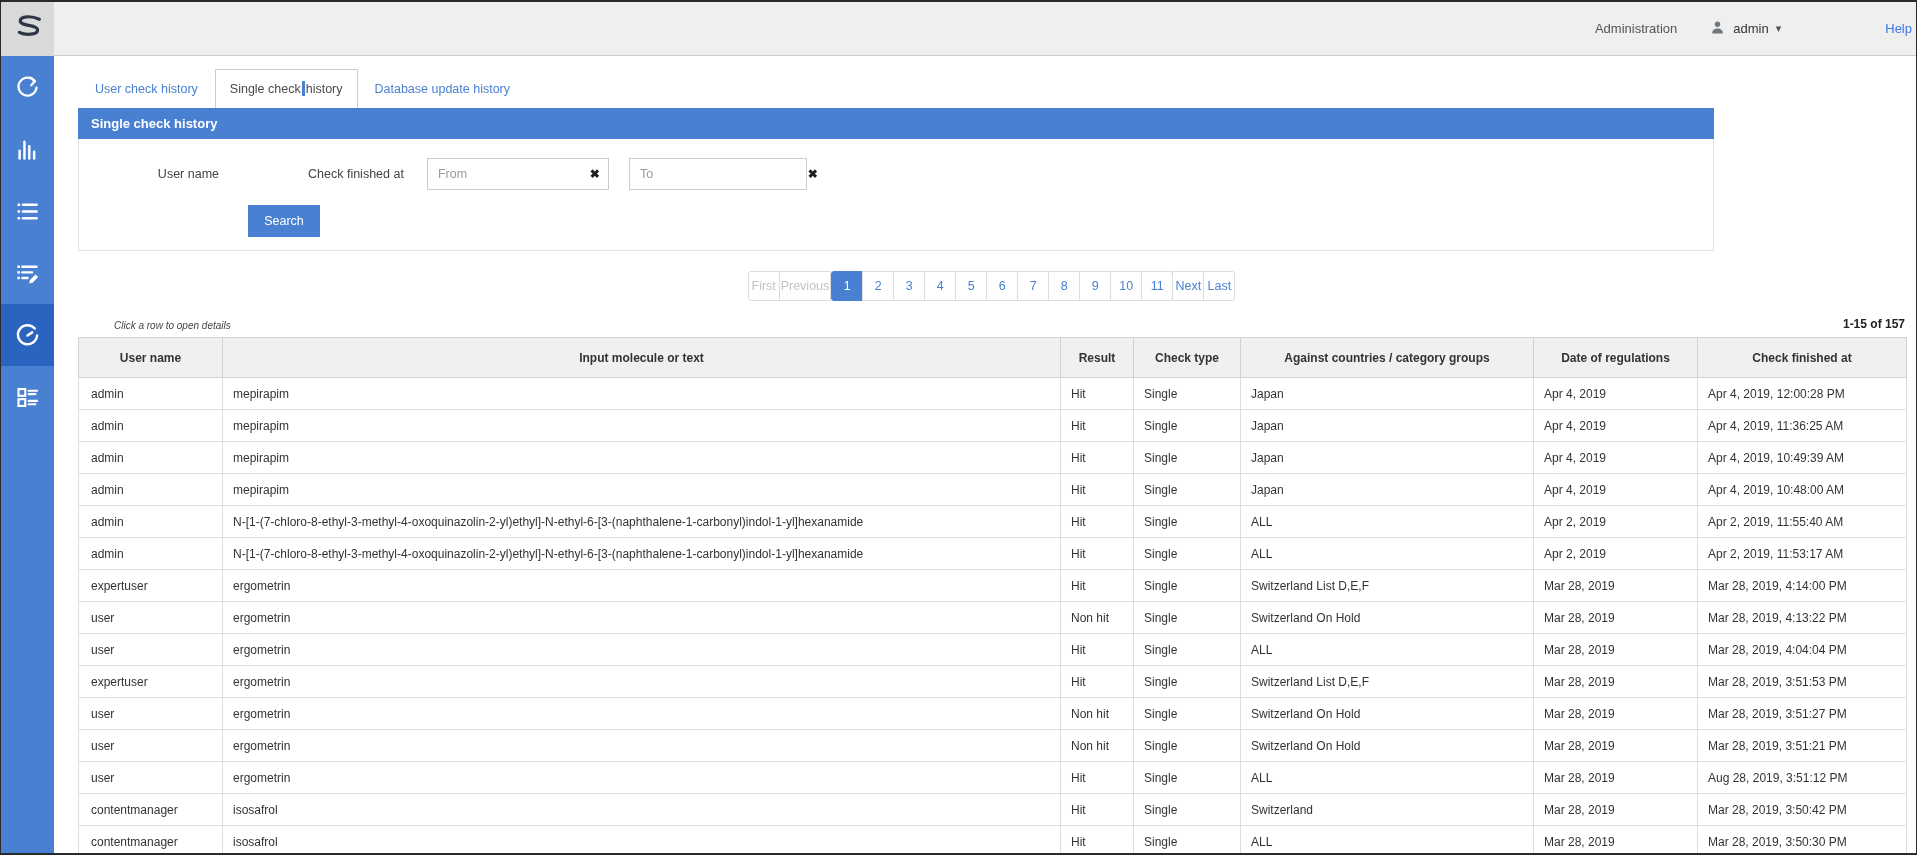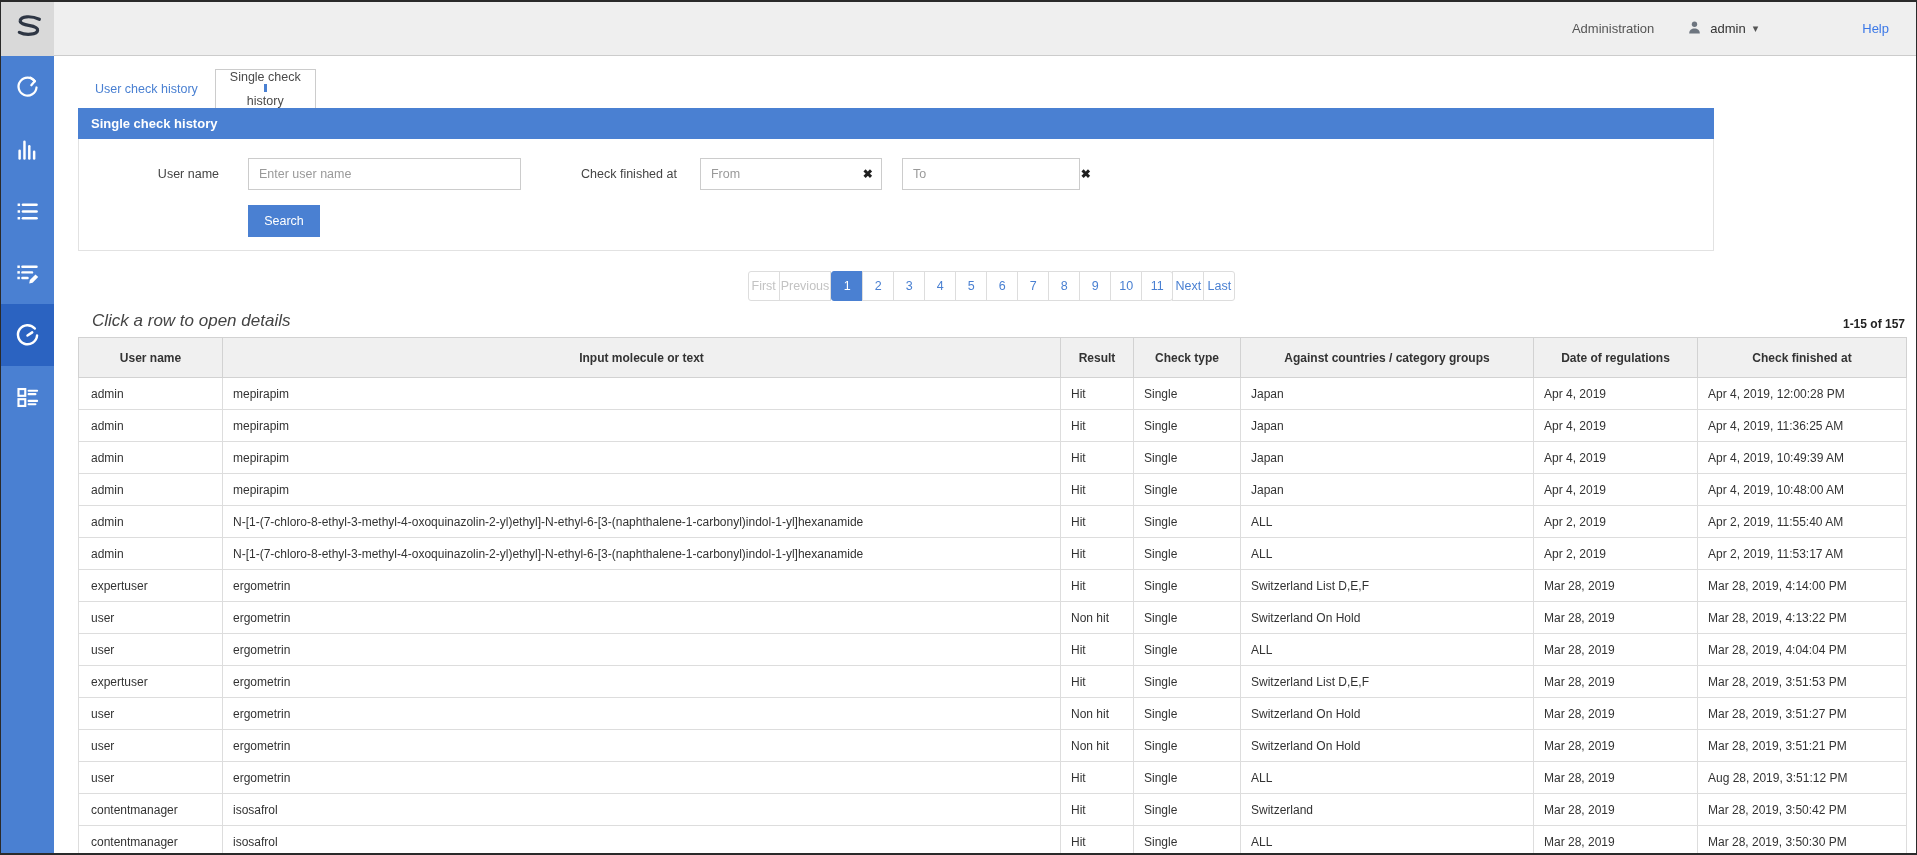--- a/index.html
+++ b/index.html
@@ -12,32 +12,32 @@
   
   .sidebar{ width:53px; flex:none; background:#4a80d2; display:flex; flex-direction:column; }
   .logo-box{ height:54px; background:#d9d9d9; display:flex; align-items:center; justify-content:center; }
   .nav-item{ height:62px; display:flex; align-items:center; justify-content:center; cursor:pointer; }
   .nav-item.active{ background:#2b63c1; }
   .nav-item svg{ display:block; }
   
   .main{ flex:1; display:flex; flex-direction:column; min-width:0; }
   .topbar{
     height:54px; flex:none; background:#efefef; border-bottom:1px solid #cccccc;
-    display:flex; align-items:center; justify-content:flex-end; font-size:13px; padding-right:27px;
+    display:flex; align-items:center; justify-content:flex-end; font-size:13px; padding-right:4px;
   }
   .admin-link{ color:#555; cursor:pointer; margin-right:32px; }
   .user-menu{ display:flex; align-items:center; gap:7px; color:#333; cursor:pointer; margin-right:104px; }
   .caret-down{ color:#555; font-size:11px; line-height:1; }
   .help-link{ color:#3b78e7; cursor:pointer; }
   .content{ flex:1; padding:13px 11px 0 24px; background:#fff; }
   
   .tabs{ display:flex; align-items:stretch; height:39px; font-size:12.5px; }
   .tab{ display:flex; align-items:center; padding:0 17px; color:#4a80d2; cursor:pointer; white-space:nowrap; }
   .tab.active{
-    background:#fff; border:1px solid #ccc; border-bottom:none; color:#4a4a4a; padding:0 14px;flex-direction:column;
+    background:#fff; border:1px solid #ccc; border-bottom:none; color:#4a4a4a; padding:0 14px;
   }
   .text-cursor{ display:inline-block; width:3px; height:15px; background:#4a80d2; vertical-align:middle; margin:0 1px 2px 1px; }
   
   .panel{ width:1636px; }
   .panel-header{
     height:31px; background:#4a80d2; color:#fff; font-size:13px; font-weight:bold;
     display:flex; align-items:center; padding-left:13px;
   }
   .panel-body{ height:112px; border:1px solid #e2e2e2; border-top:none; }
   .form-row{ display:flex; align-items:center; padding-top:19px; padding-left:77px; font-size:12.5px; color:#444; }
@@ -64,21 +64,21 @@
     height:30px; min-width:32px; border:1px solid #ddd; background:#fff; color:#4a80d2;
     font-size:12.5px; padding:0 1px; margin-left:-1px; cursor:pointer;
     font-family:"Liberation Sans", sans-serif;
   }
   .pg:first-child{ border-radius:3px 0 0 3px; margin-left:0; }
   .pg:last-child{ border-radius:0 3px 3px 0; }
   .pg.disabled{ color:#c3c3c3; cursor:default; }
   .pg.active{ background:#4a80d2; border-color:#4a80d2; color:#fff; }
   
   .meta-row{ display:flex; justify-content:space-between; align-items:flex-end; margin-top:10px; height:20px; margin-bottom:6px; }
-  .hint{ font-style:italic; color:#444; font-size:17px; margin-left:14px; }
+  .hint{ font-style:italic; color:#444; font-size:10px; margin-left:36px; }
   .range{ color:#222; font-size:12px; font-weight:bold; }
   
   table{ width:1827px; border-collapse:collapse; table-layout:fixed; font-size:12px; color:#333; }
   th{ background:#f0f0f0; border:1px solid #d2d2d2; height:40px; font-weight:bold; text-align:center; padding:0 6px; }
   td{ border:1px solid #ddd; height:32px; padding:0 10px; overflow:hidden; white-space:nowrap; text-overflow:ellipsis; }
   td:first-child{ padding-left:12px; }
   tbody tr{ cursor:pointer; }
   .c0{ width:144px; } .c1{ width:838px; } .c2{ width:73px; } .c3{ width:107px; }
   .c4{ width:293px; } .c5{ width:164px; } .c6{ width:209px; }
 </style>
@@ -178,28 +178,28 @@
 
     <div class="content">
 
       <div class="tabs">
         <div class="tab">User check history</div>
         <div class="tab active">
           <span>Single check</span>
             <span class="text-cursor"></span>
             <span>history</span>
         </div>
+        <div class="tab">Database update history</div>
       </div>
 
       <div class="panel">
         <div class="panel-header">Single check history</div>
         <div class="panel-body">
           <div class="form-row">
             <label class="lbl-user">User name</label>
-            <input class="inp inp-user" placeholder="Enter user name" style="">
             <label class="lbl-finished">Check finished at</label>
             <span class="date-wrap">
               <input class="inp inp-from" placeholder="From" style="">
               <span class="clear-x">✖</span>
             </span>
             <span class="date-wrap">
               <input class="inp inp-to" placeholder="To" style="">
               <span class="clear-x to-x">✖</span>
             </span>
           </div>

